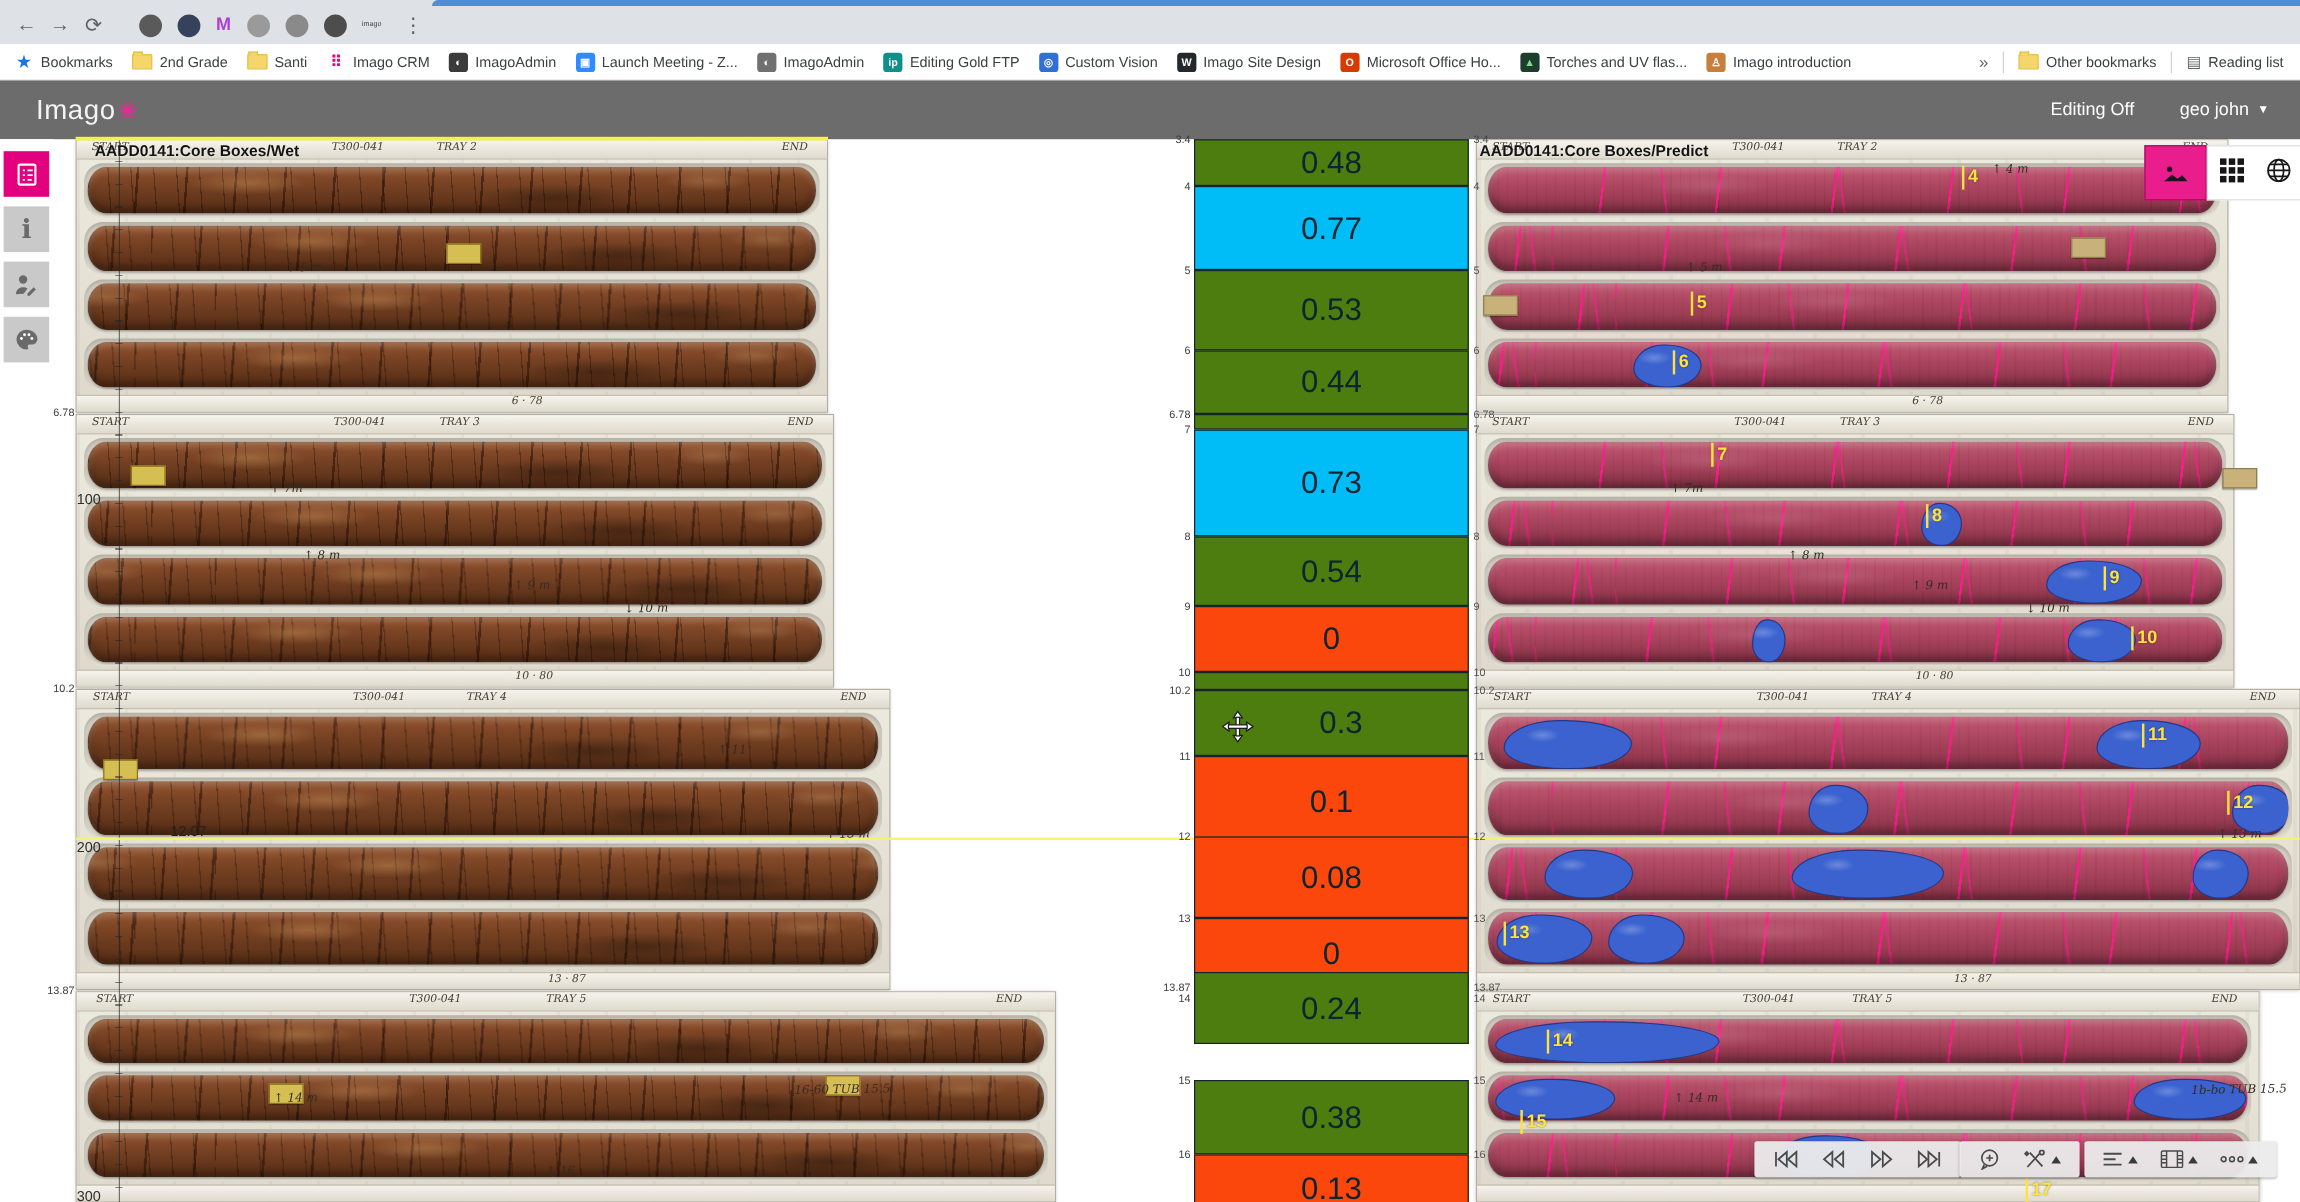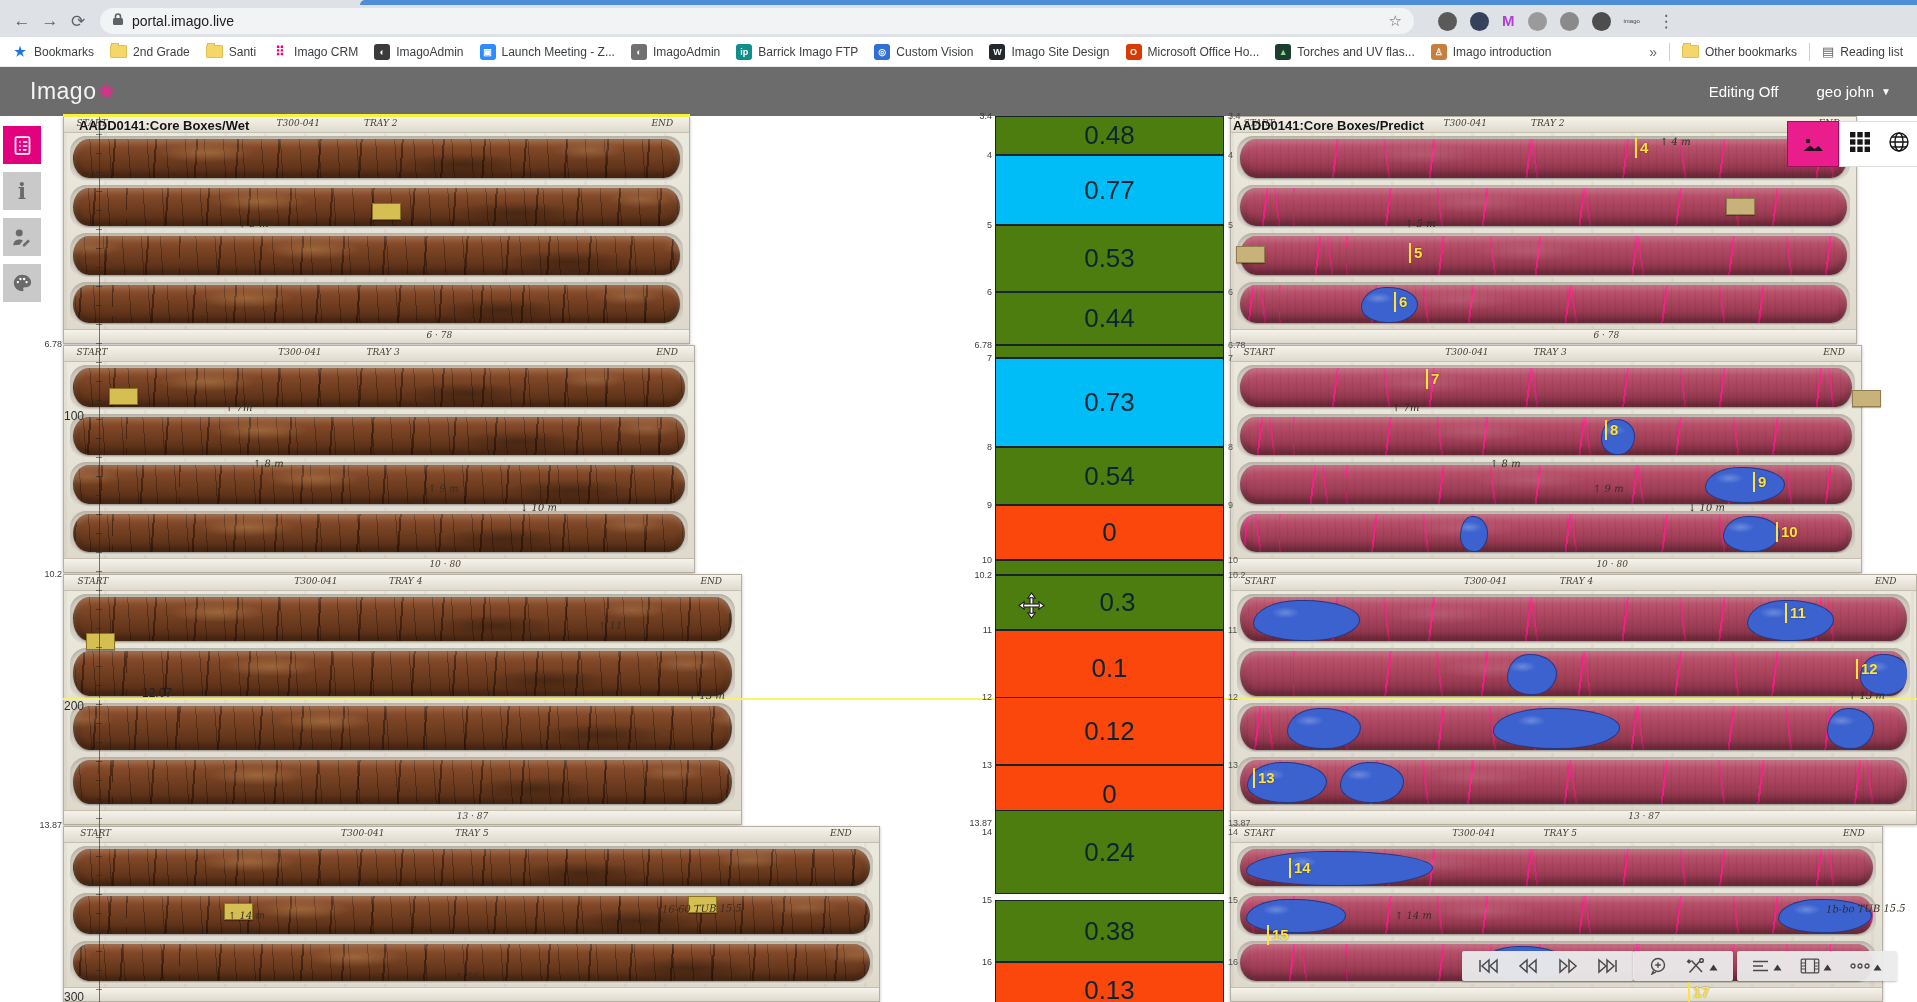--- a/index.html
+++ b/index.html
@@ -102,28 +102,20 @@
 </head>
 <body>
 
 <div id="tabstrip">
     <div class="tabline"></div>
   </div>
 <div id="chrome">
   <span class="navbtn" style="margin-left:8px">←</span>
   <span class="navbtn">→</span>
   <span class="navbtn">⟳</span>
-  <div id="urlpill">
-    <span><svg width="12" height="14" viewBox="0 0 12 14">
-          <rect x="1" y="6" width="10" height="7" rx="1.5" fill="#5f6368"></rect>
-          <path d="M3.5 6V4.5a2.5 2.5 0 015 0V6" fill="none" stroke="#5f6368" stroke-width="1.6"></path>
-        </svg></span>
-    <span id="urltext">portal.imago.live</span>
-    <span id="urlstar">☆</span>
-  </div>
   <div id="extrow">
       <span class="exticon" style="background: rgb(90, 90, 90);"></span>
       <span class="exticon" style="background: rgb(54, 66, 92);"></span>
       <span class="exticon" style="background: none; font-weight: bold; font-size: 15px; color: rgb(176, 61, 214); width: auto;">M</span>
       <span class="exticon" style="background: rgb(154, 154, 154);"></span>
       <span class="exticon" style="background: rgb(138, 138, 138);"></span>
       <span class="exticon" style="background: rgb(77, 77, 77);"></span>
       <span id="avatarwrap"><span class="exticon" style="background: rgb(58, 58, 58); margin: 0px auto; box-shadow: rgb(42, 42, 42) 0px -7px 0px inset, rgb(194, 24, 91) 0px 4px 0px inset;"></span><div id="avatarcap">imago</div></span>
     </div>
   <span id="kebab">⋮</span>
@@ -154,21 +146,21 @@
       <span class="bm-item">
         <span class="bm-fav" style="background: rgb(45, 140, 255); color: rgb(255, 255, 255);">▣</span>
         <span class="bm-label">Launch Meeting - Z...</span>
       </span>
       <span class="bm-item">
         <span class="bm-fav" style="background: rgb(112, 112, 112); color: rgb(255, 255, 255);">◐</span>
         <span class="bm-label">ImagoAdmin</span>
       </span>
       <span class="bm-item">
         <span class="bm-fav" style="background: rgb(14, 143, 138); color: rgb(255, 255, 255);">ip</span>
-        <span class="bm-label">Barrick Imago FTP</span>
+        <span class="bm-label">Editing Gold FTP</span>
       </span>
       <span class="bm-item">
         <span class="bm-fav" style="background: rgb(47, 111, 214); color: rgb(255, 255, 255);">◎</span>
         <span class="bm-label">Custom Vision</span>
       </span>
       <span class="bm-item">
         <span class="bm-fav" style="background: rgb(35, 40, 45); color: rgb(255, 255, 255);">W</span>
         <span class="bm-label">Imago Site Design</span>
       </span>
       <span class="bm-item">
@@ -520,23 +512,23 @@
     <div class="valcell blue" style="top: 155px; height: 70px;">0.77</div>
     <div class="valcell green" style="top: 225px; height: 67px;">0.53</div>
     <div class="valcell green" style="top: 292px; height: 53px;">0.44</div>
     <div class="valcell green" style="top: 345px; height: 13px;"></div>
     <div class="valcell blue" style="top: 358px; height: 89px;">0.73</div>
     <div class="valcell green" style="top: 447px; height: 58px;">0.54</div>
     <div class="valcell orange" style="top: 505px; height: 55px;">0</div>
     <div class="valcell green" style="top: 560px; height: 15px;"></div>
     <div class="valcell green" style="top: 575px; height: 55px; padding-left: 16px;">0.3</div>
     <div class="valcell orange" style="top: 630px; height: 77px;">0.1</div>
-    <div class="valcell orange" style="top: 697px; height: 68px;">0.12</div>
+    <div class="valcell orange" style="top: 697px; height: 68px;">0.08</div>
     <div class="valcell orange" style="top: 765px; height: 58px;">0</div>
-    <div class="valcell green" style="top: 810px; height: 84px;">0.24</div>
+    <div class="valcell green" style="top: 810px; height: 60px;">0.24</div>
     <div class="valcell green" style="top: 900px; height: 62px;">0.38</div>
     <div class="valcell orange" style="top: 962px; height: 56px;">0.13</div>
     <div class="ivlabel" style="left: 1635px; top: 138px;">4</div>
     <div class="ivlabel" style="left: 1409px; top: 243px;">5</div>
     <div class="ivlabel" style="left: 1394px; top: 292px;">6</div>
     <div class="ivlabel" style="left: 1426px; top: 369px;">7</div>
     <div class="ivlabel" style="left: 1605px; top: 420px;">8</div>
     <div class="ivlabel" style="left: 1753px; top: 472px;">9</div>
     <div class="ivlabel" style="left: 1776px; top: 522px;">10</div>
     <div class="ivlabel" style="left: 1785px; top: 603px;">11</div>

